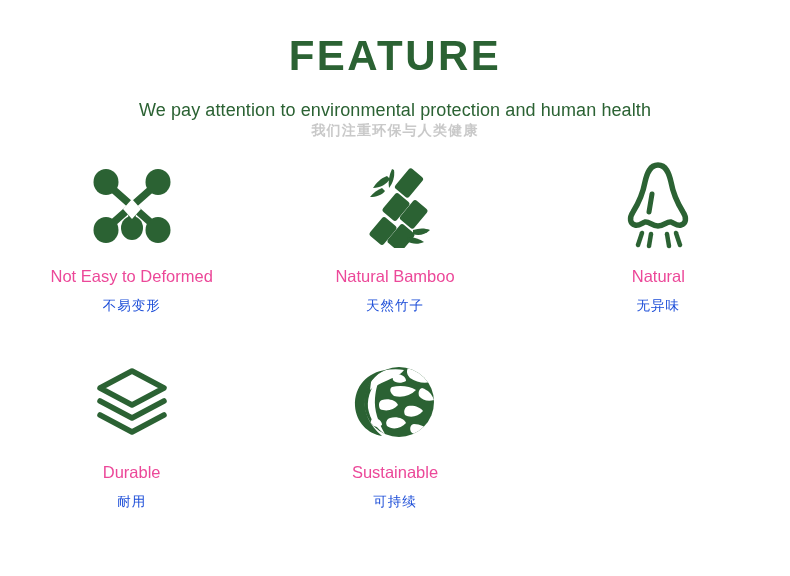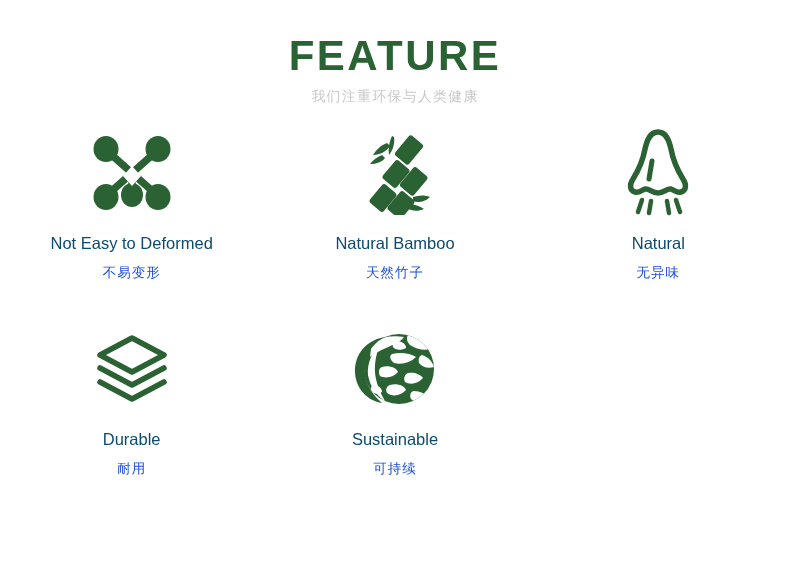--- a/index.html
+++ b/index.html
@@ -39,23 +39,24 @@
   .subtitle-en {
     font-size: 18px;
     color: #2b6233;
     margin-top: 22px;
     letter-spacing: 0.1px;
     line-height: 1.2;
   }
   .subtitle-cn {
     font-size: 14px;
     color: #c9c9c9;
-    margin-top: 10px;
+    margin-top: 0;
     letter-spacing: 1.2px;
     line-height: 1.2;
+    font-weight: bold;
   }
 
   
   .grid {
     margin-top: 16px;
     display: grid;
     grid-template-columns: repeat(3, 1fr);
     grid-template-rows: 196px 196px;
     width: 790px;
   }
@@ -70,41 +71,42 @@
     height: 96px;
     display: flex;
     align-items: center;
     justify-content: center;
   }
   .icon-wrap svg {
     display: block;
   }
   .label-en {
     font-size: 16.5px;
-    color: #0c4a6e;
+    color: #ec4899;
     margin-top: 12px;
     line-height: 1.25;
     white-space: nowrap;
   }
   .label-cn {
     font-size: 13.5px;
     color: #1d4ed8;
     margin-top: 11px;
     letter-spacing: 1px;
     line-height: 1.2;
     white-space: nowrap;
   }
 </style>
 </head>
 <body>
 
 <div class="page">
 
   <div class="header">
     <div class="feature-title">FEATURE</div>
+    <div class="subtitle-en">We pay attention to environmental protection and human health</div>
     <div class="subtitle-cn">我们注重环保与人类健康</div>
   </div>
 
   <div class="grid">
 
     <div class="cell">
       <div class="icon-wrap">
         <svg width="82" height="80" viewBox="0 0 82 80" aria-hidden="true">
           <g stroke="#2b6233" stroke-width="7.5" stroke-linecap="round" fill="none">
             <line x1="15" y1="17" x2="67" y2="63"></line>

